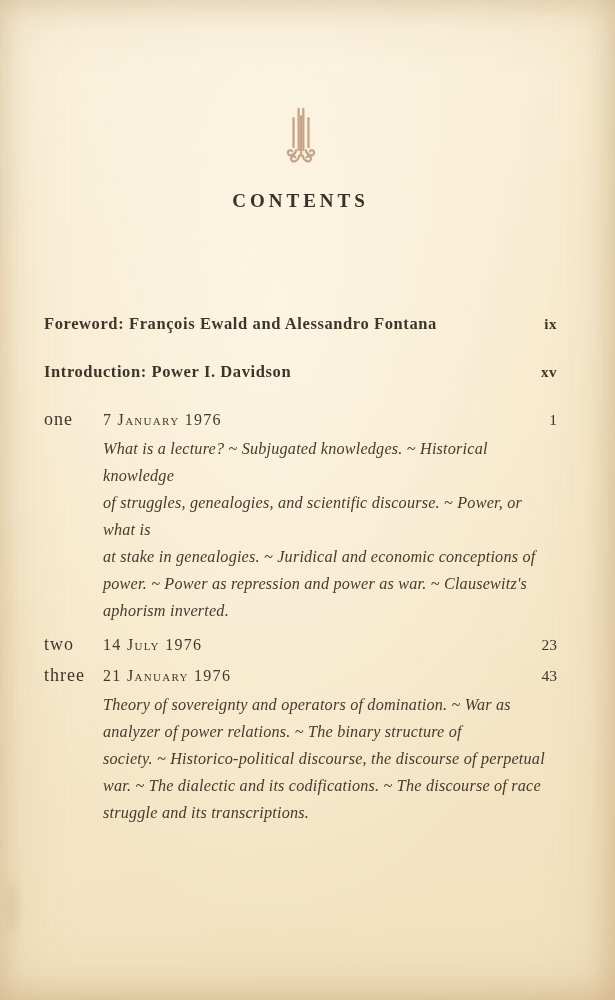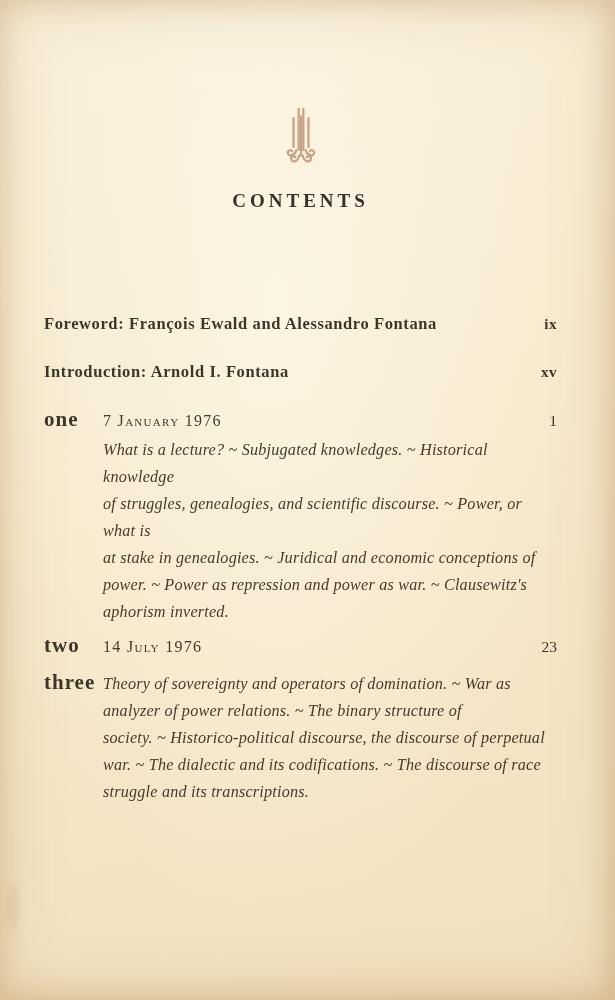--- a/index.html
+++ b/index.html
@@ -77,22 +77,22 @@
   }
   .chapter {
     display: flex;
     align-items: baseline;
   }
   .chapter + .chapter {
     margin-top: 8px;
   }
   .chapter-number {
     flex: 0 0 59px;
-    font-weight: bold;
-    font-size: 21px;
+    font-weight: normal;
+    font-size: 18px;
     letter-spacing: 1px;
     line-height: 22px;
   }
   .chapter-body {
     flex: 1 1 auto;
     min-width: 0;
   }
   .chapter-header {
     display: flex;
     justify-content: space-between;
@@ -142,21 +142,21 @@
   </svg>
 
   <div class="contents-title">CONTENTS</div>
 
   <div class="front-matter">
     <div class="front-row">
       <span>Foreword: François Ewald and Alessandro Fontana</span>
       <span class="front-page-num">ix</span>
     </div>
     <div class="front-row">
-      <span>Introduction: Arnold I. Fontana</span>
+      <span>Introduction: Power I. Davidson</span>
       <span class="front-page-num">xv</span>
     </div>
   </div>
 
   <div class="chapters">
 
     <div class="chapter">
       <div class="chapter-number">one</div>
       <div class="chapter-body">
         <div class="chapter-header">
@@ -177,20 +177,24 @@
         <div class="chapter-header">
           <span class="chapter-date">14 July 1976</span>
           <span class="chapter-page-num">23</span>
         </div>
       </div>
     </div>
 
     <div class="chapter">
       <div class="chapter-number">three</div>
       <div class="chapter-body">
+        <div class="chapter-header">
+          <span class="chapter-date">21 January 1976</span>
+          <span class="chapter-page-num">43</span>
+        </div>
         <div class="chapter-desc">Theory of sovereignty and operators of domination. ~ War as
 analyzer of power relations. ~ The binary structure of
 society. ~ Historico-political discourse, the discourse of perpetual
 war. ~ The dialectic and its codifications. ~ The discourse of race
 struggle and its transcriptions.</div>
       </div>
     </div>
 
   </div>
 </div>

